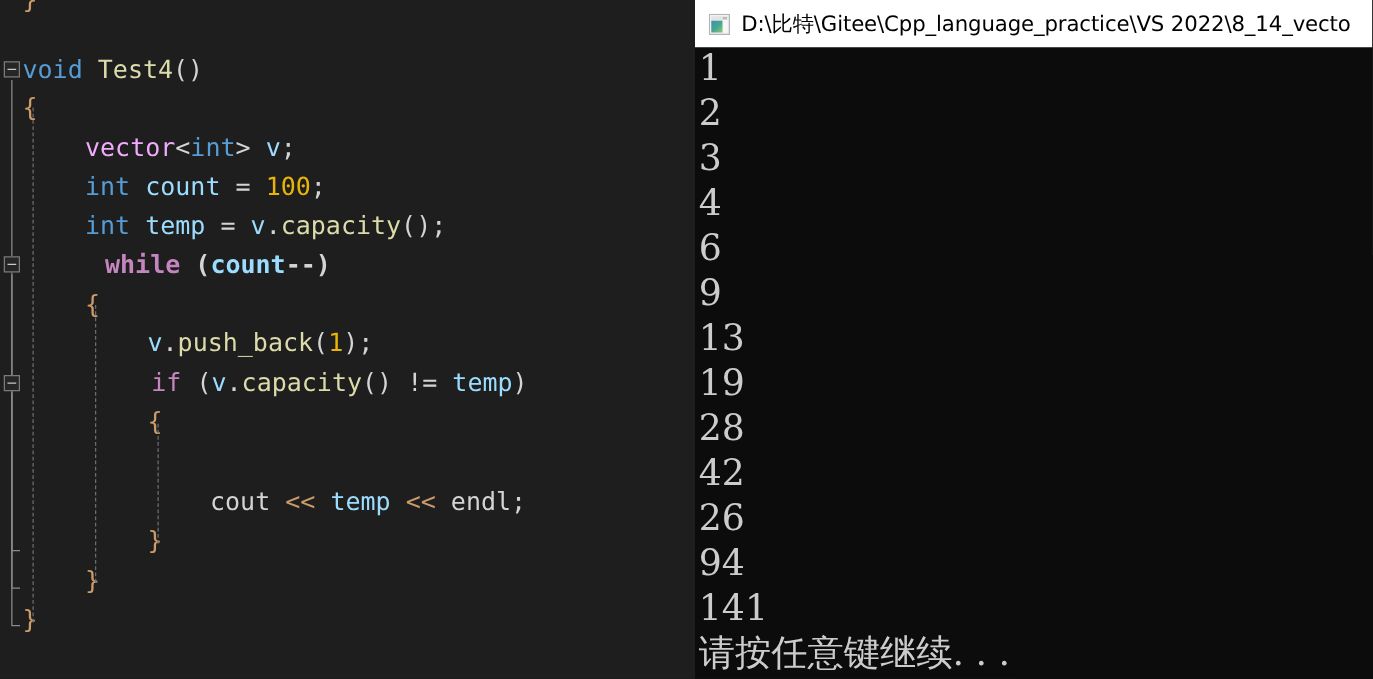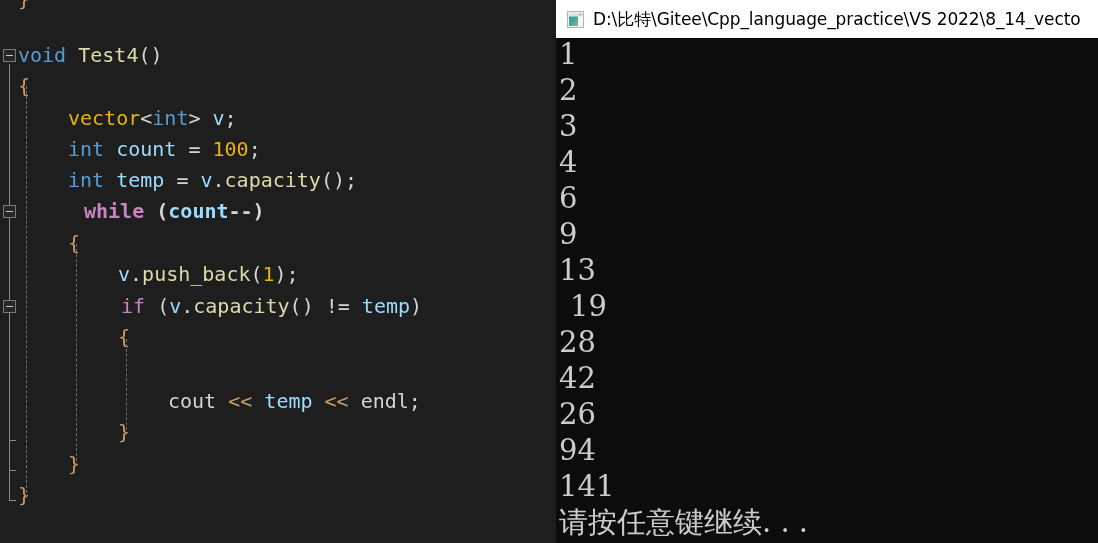--- a/index.html
+++ b/index.html
@@ -40,21 +40,21 @@
     left: 18px;
     height: 31.2px;
     line-height: 31.2px;
     font-family: "DejaVu Sans Mono", monospace;
     font-size: 20px;
     white-space: pre;
     color: #d4d4d4;
   }
   .tok-kw      { color: #569cd6; }  
   .tok-ctrl    { color: #c586c0; }  
-  .tok-type    { color: #eab308; }  
+  .tok-type    { color: #f0abfc; }  
   .tok-fn      { color: #dcdcaa; }  
   .tok-var     { color: #9cdcfe; }  
   .tok-num     { color: #eab308; }
   .tok-punct   { color: #d4d4d4; }
   .tok-brace   { color: #cd9b6a; }
   .tok-plain   { color: #d4d4d4; }
 
   
   .fold-box {
     position: absolute;
@@ -205,21 +205,21 @@
       <span class="console-title-text">D:\比特\Gitee\Cpp_language_practice\VS 2022\8_14_vecto</span>
     </div>
     <div class="console-body" id="console-body">
         <div class="console-line" style="top: -2px;">1</div>
         <div class="console-line" style="top: 34px;">2</div>
         <div class="console-line" style="top: 70px;">3</div>
         <div class="console-line" style="top: 106px;">4</div>
         <div class="console-line" style="top: 142px;">6</div>
         <div class="console-line" style="top: 178px;">9</div>
         <div class="console-line" style="top: 214px;">13</div>
-        <div class="console-line" style="top: 250px; margin-left: 11px;">19</div>
+        <div class="console-line" style="top: 250px;">19</div>
         <div class="console-line" style="top: 286px;">28</div>
         <div class="console-line" style="top: 322px;">42</div>
         <div class="console-line" style="top: 358px;">26</div>
         <div class="console-line" style="top: 394px;">94</div>
         <div class="console-line" style="top: 430px;">141</div>
         <div class="console-line" style="top: 466px;">请按任意键继续. . .</div>
       </div>
   </div>
 
 </div>

